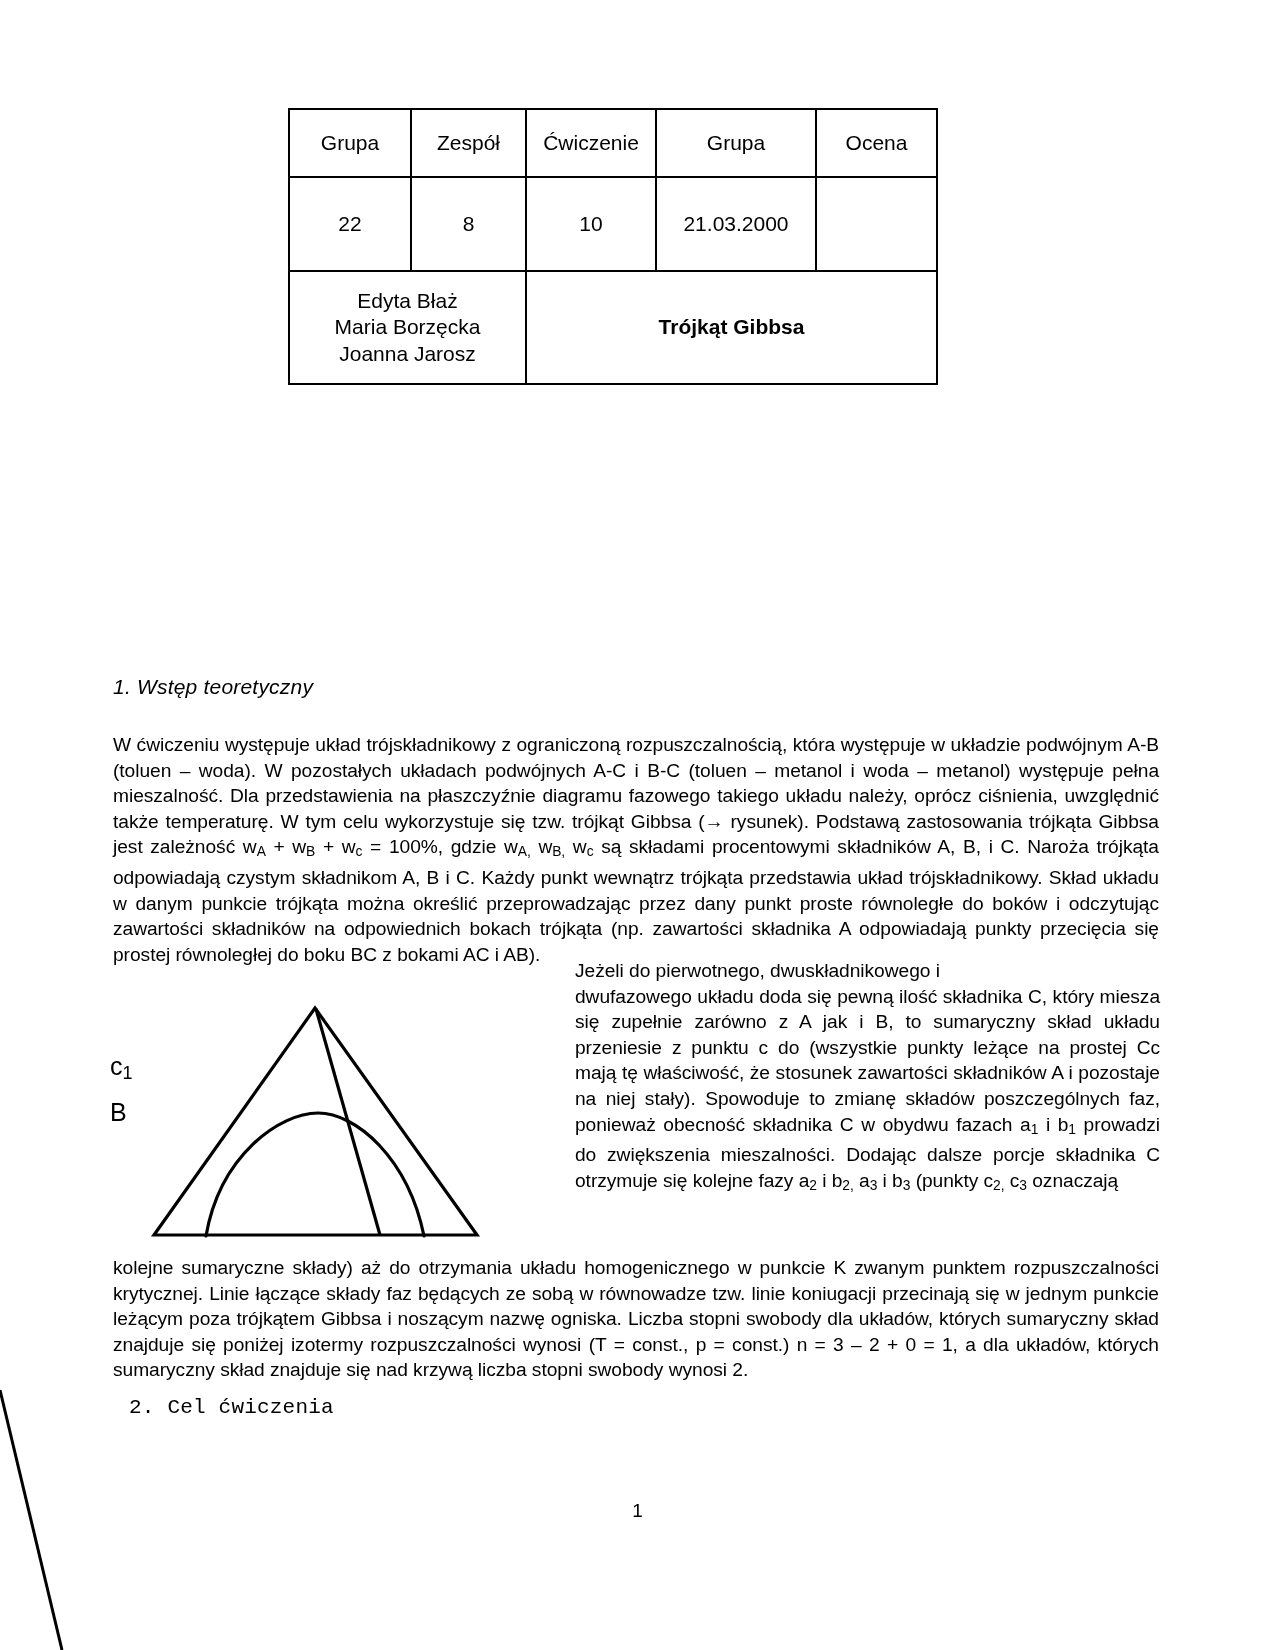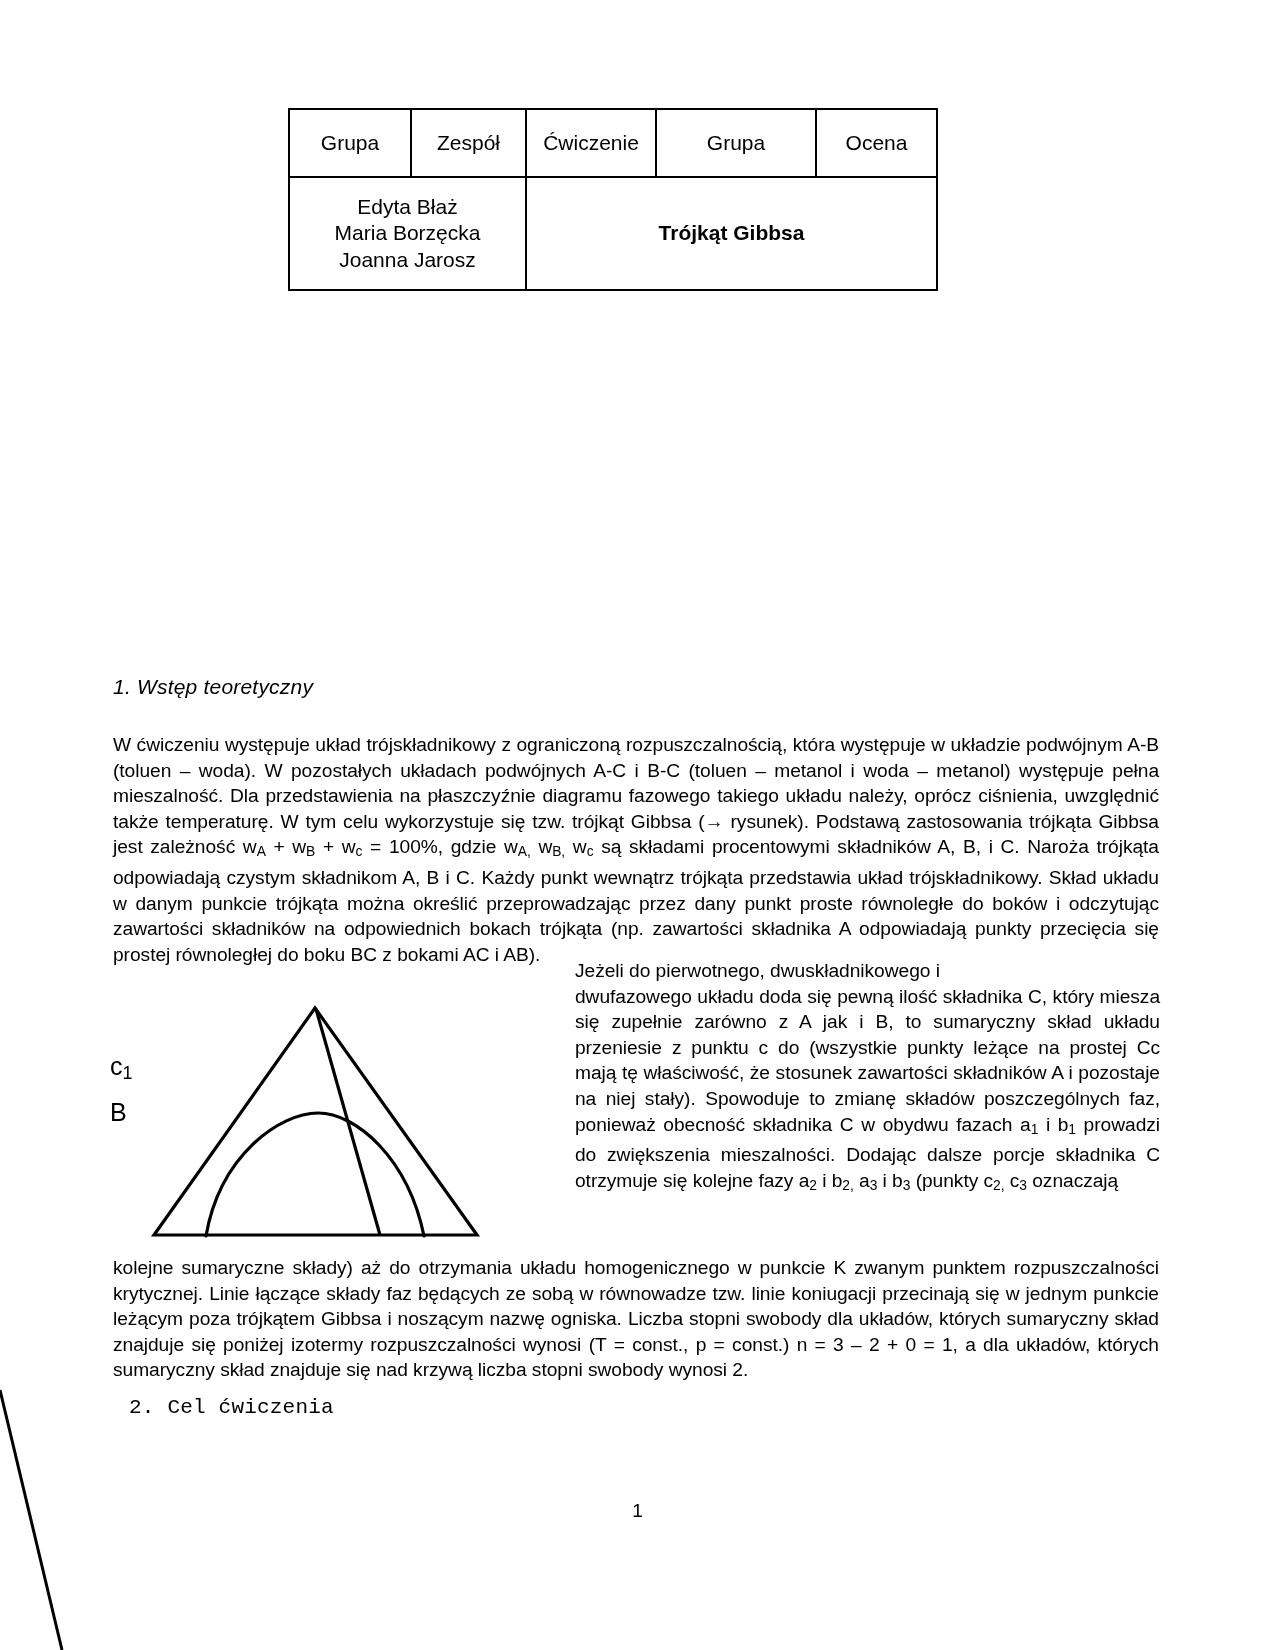--- a/index.html
+++ b/index.html
@@ -140,20 +140,27 @@
     </colgroup>
     <tbody>
       <tr>
         <td class="hdr-label">Grupa</td>
         <td class="hdr-label">Zespół</td>
         <td class="hdr-label">Ćwiczenie</td>
         <td class="hdr-label">Grupa</td>
         <td class="hdr-label">Ocena</td>
       </tr>
       <tr>
+        <td class="val-big">22</td>
+        <td class="val-big">8</td>
+        <td class="val-big">10</td>
+        <td class="val-big">21.03.2000</td>
+        <td class="val-big"></td>
+      </tr>
+      <tr>
         <td class="names" colspan="2">
           <span class="names-line">Edyta Błaż</span>
           <span class="names-line">Maria Borzęcka</span>
           <span class="names-line">Joanna Jarosz</span>
         </td>
         <td class="topic" colspan="3">Trójkąt Gibbsa</td>
       </tr>
     </tbody>
   </table>
 </div>

